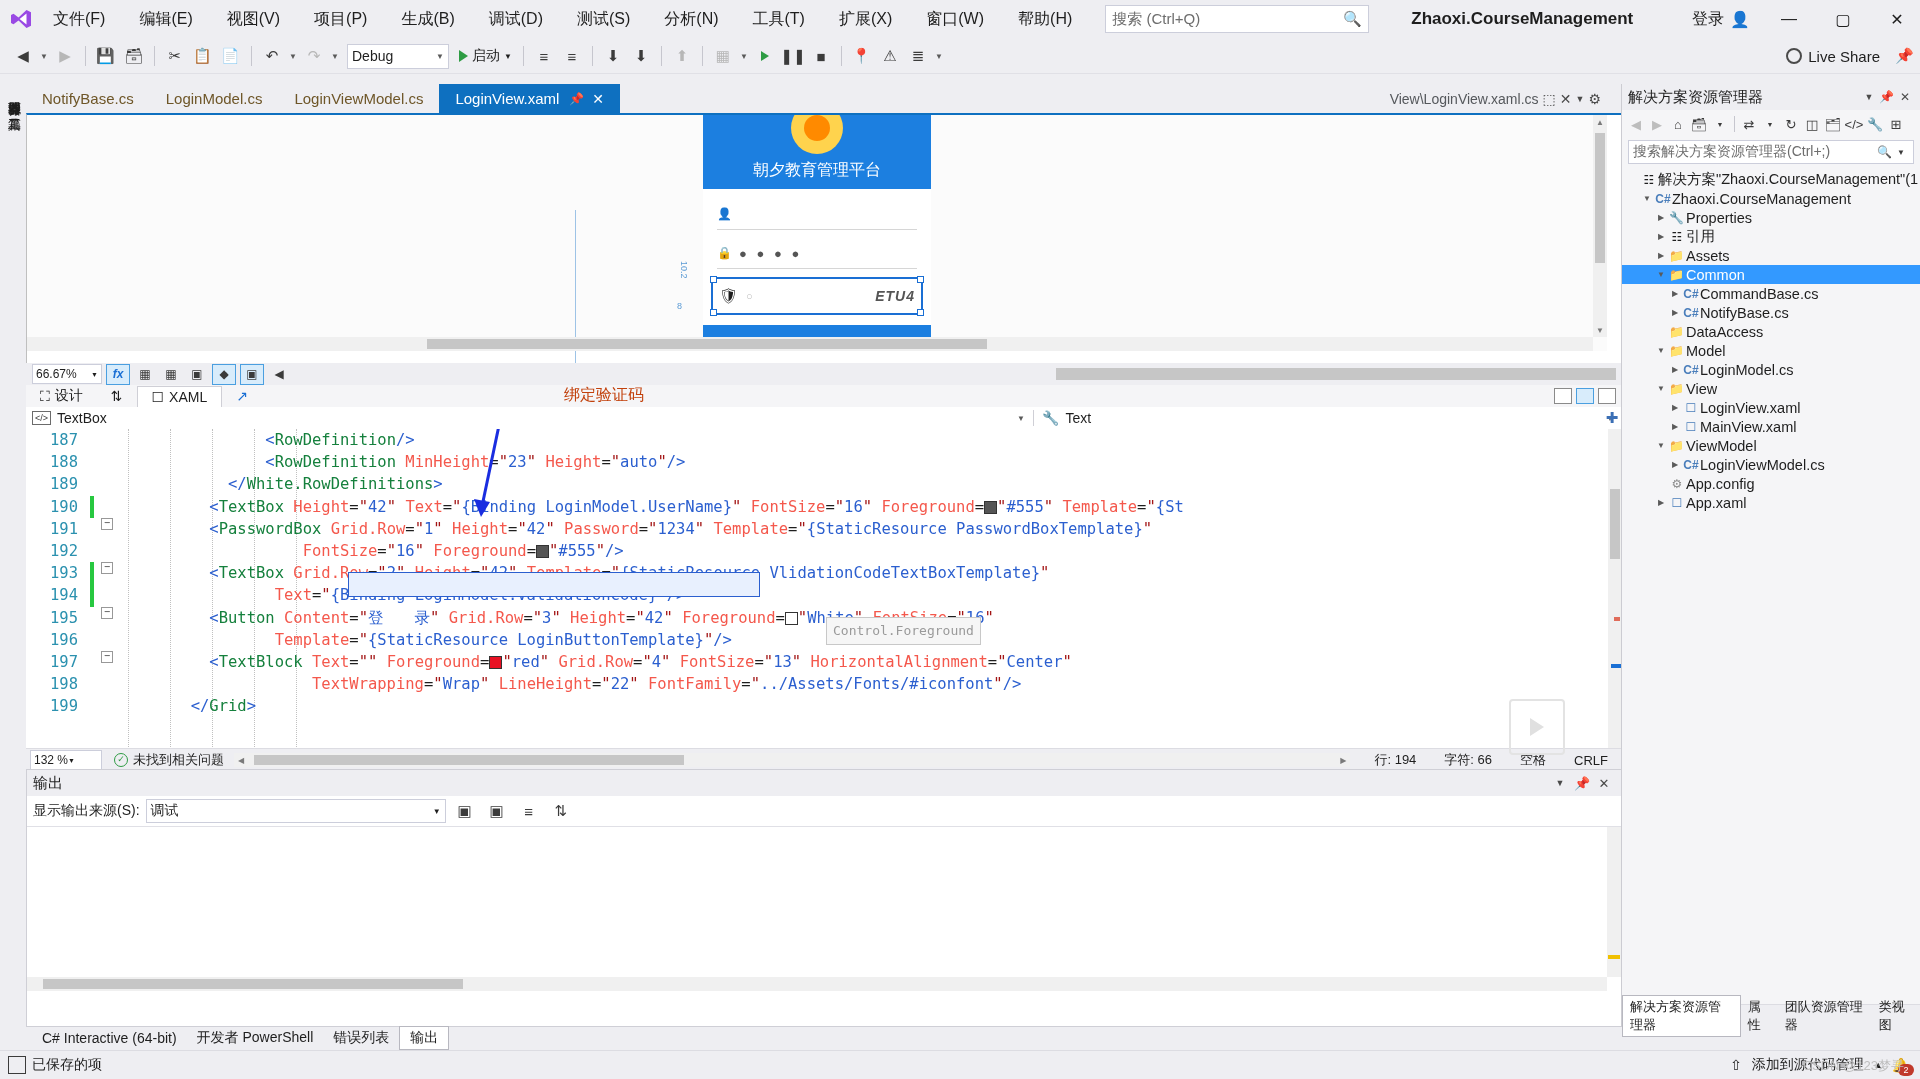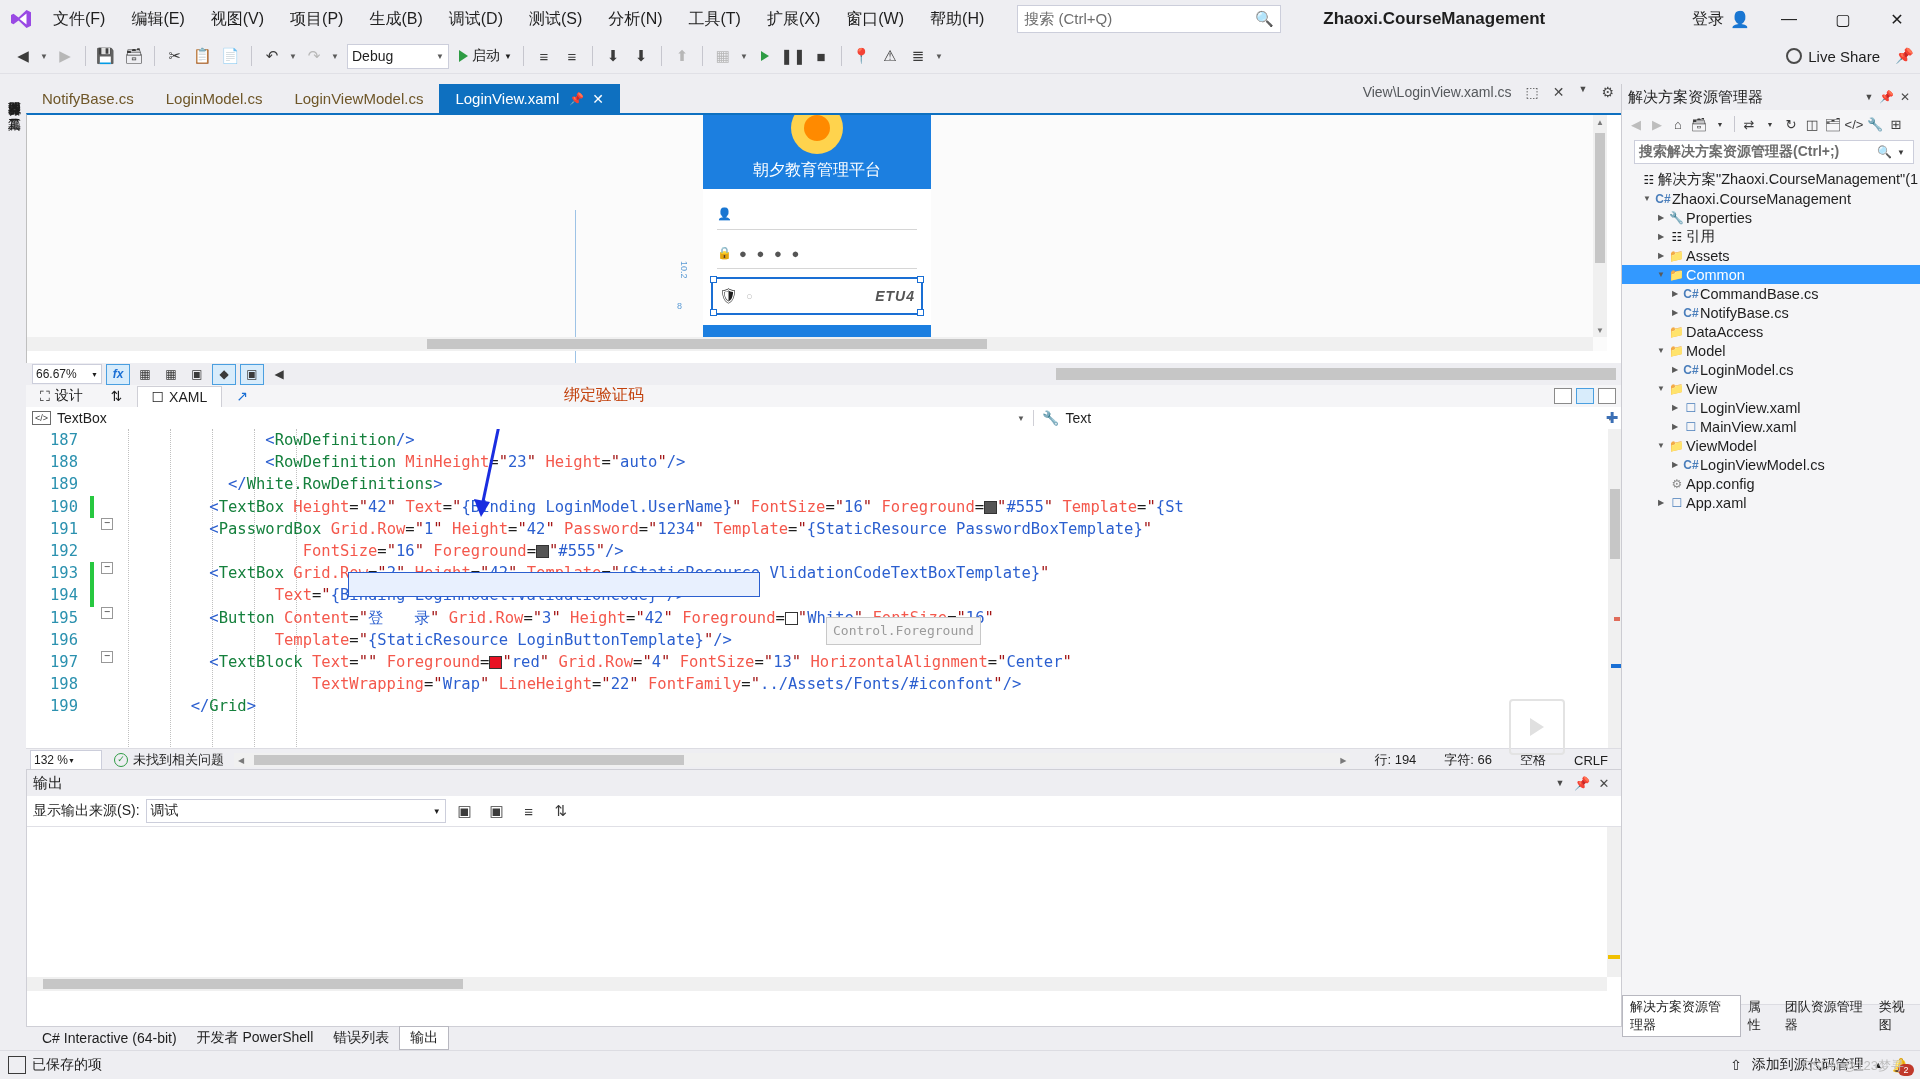--- a/index.html
+++ b/index.html
@@ -8,21 +8,21 @@
     font-family:"Liberation Sans","DejaVu Sans",sans-serif;
     font-size:15px;color:#1e1e1e;background:#f5f5f5;
     -webkit-font-smoothing:antialiased;
   }
   .app{position:relative;width:1920px;height:1079px;background:#eeeef2;}
 
   
   .titlebar{height:38px;display:flex;align-items:center;background:#eeeef2;border-bottom:1px solid #eeeef2;}
   .vs-logo{width:42px;display:flex;align-items:center;justify-content:center;}
   .vs-logo svg{display:block;}
-  .menubar{display:flex;align-items:center;gap:4px;}
+  .menubar{display:flex;align-items:center;gap:12px;}
   .menu-item{padding:4px 11px;font-size:16px;color:#1e1e1e;cursor:default;white-space:nowrap;}
   .search-box{
     margin-left:22px;width:250px;height:26px;background:#fff;border:1px solid #cccedb;
     display:flex;align-items:center;padding:0 6px;color:#6d6d6d;font-size:15px;
   }
   .search-box .ph{flex:1;}
   .search-box .mag{font-size:15px;color:#3d3d3d;}
   .proj-title{margin-left:42px;font-size:17px;font-weight:bold;color:#1e1e1e;}
   .titlebar-right{margin-left:auto;display:flex;gap:8px;}
   .signin{font-size:16px;color:#1e1e1e;padding:4px 8px;display:flex;align-items:center;gap:6px;}
@@ -50,21 +50,21 @@
   
   .leftrail{position:absolute;left:0;top:84px;width:26px;bottom:84px;background:#eeeef2;border-right:1px solid #ccccd2;}
   .vtab{writing-mode:vertical-rl;text-orientation:mixed;font-size:13px;color:#1e1e1e;padding:8px 5px;letter-spacing:0px;}
 
   
   .tabstrip{position:absolute;left:26px;top:84px;right:298px;height:29px;background:#eeeef2;display:flex;align-items:stretch;}
   .doctab{display:flex;align-items:center;padding:0 16px;font-size:15px;color:#6e5628;background:#eeeef2;cursor:default;}
   .doctab.active{background:#0e70c0;color:#fff;}
   .doctab .pin{margin-left:10px;font-size:12px;}
   .doctab .x{margin-left:8px;font-size:14px;}
-  .tabstrip-right{margin-left:auto;display:flex;gap:14px;padding-right:8px;color:#4a4a4a;font-size:14px;}
+  .tabstrip-right{margin-left:auto;display:flex;align-items:center;gap:4px;padding-right:21px;color:#4a4a4a;font-size:14px;}
   .tabstrip-right .path{color:#55585c;font-size:14px;}
 
   
   .designer{position:absolute;left:26px;top:113px;right:298px;height:250px;background:#fff;border:1px solid #bfbfbf;border-top:2px solid #0e70c0;overflow:hidden;}
   .design-canvas{position:absolute;left:0;top:0;right:14px;bottom:14px;background:#fbfbfb;}
   .phone{position:absolute;left:50%;transform:translateX(-50%);top:-62px;width:228px;background:#1c7fe0;}
   .phone-head{height:128px;background:#1c7fe0;display:flex;flex-direction:column;align-items:center;justify-content:flex-end;padding-bottom:8px;}
   .logo-circle{width:52px;height:52px;border-radius:50%;background:#ffd34d;display:flex;align-items:center;justify-content:center;margin-bottom:6px;}
   .logo-circle .sun{width:26px;height:26px;border-radius:50%;background:#ff8a00;}
   .brand{color:#fff;font-size:16px;}
@@ -166,21 +166,21 @@
 
   
   .solexp{position:absolute;right:0;top:84px;width:298px;bottom:52px;background:#f5f5f7;border-left:1px solid #ccccd2;}
   .se-head{height:26px;display:flex;align-items:center;padding:0 6px;font-size:15px;background:#eeeef2;}
   .se-head .ttl{flex:1;}
   .se-head .ic{width:18px;text-align:center;color:#4a4a4a;font-size:12px;}
   .se-toolbar{height:28px;display:flex;align-items:center;gap:1px;padding:0 4px;background:#f5f5f7;}
   .se-tb{width:20px;height:22px;display:flex;align-items:center;justify-content:center;font-size:13px;color:#3b3b3b;}
   .se-tb.dim{color:#bdbdbd;}
   .se-sep{width:1px;height:16px;background:#c6c6ce;margin:0 3px;}
-  .se-search{margin:2px 6px 4px 12px;height:22px;background:#fff;border:1px solid #cccedb;display:flex;align-items:center;padding:0 4px;font-size:14px;color:#6d6d6d;font-weight:bold;}
+  .se-search{margin:2px 6px 4px 6px;height:22px;background:#fff;border:1px solid #cccedb;display:flex;align-items:center;padding:0 4px;font-size:14px;color:#6d6d6d;}
   .se-search .ph{flex:1;}
   .se-search .ic{color:#3b3b3b;font-size:12px;width:16px;text-align:center;}
   .tree{padding-top:2px;font-size:14.5px;}
   .trow{height:19px;display:flex;align-items:center;white-space:nowrap;}
   .trow.sel{background:#3399ff;color:#fff;}
   .tw{width:14px;text-align:center;font-size:8px;color:#5a5a5a;flex:none;}
   .tico{width:18px;text-align:center;flex:none;font-size:12px;}
   .tlabel{overflow:hidden;}
   .se-footer{position:absolute;left:0;right:0;bottom:0;height:22px;background:#eeeef2;display:flex;align-items:center;font-size:13px;border-top:1px solid #dcdce2;}
   .se-ftab{padding:2px 7px;}

